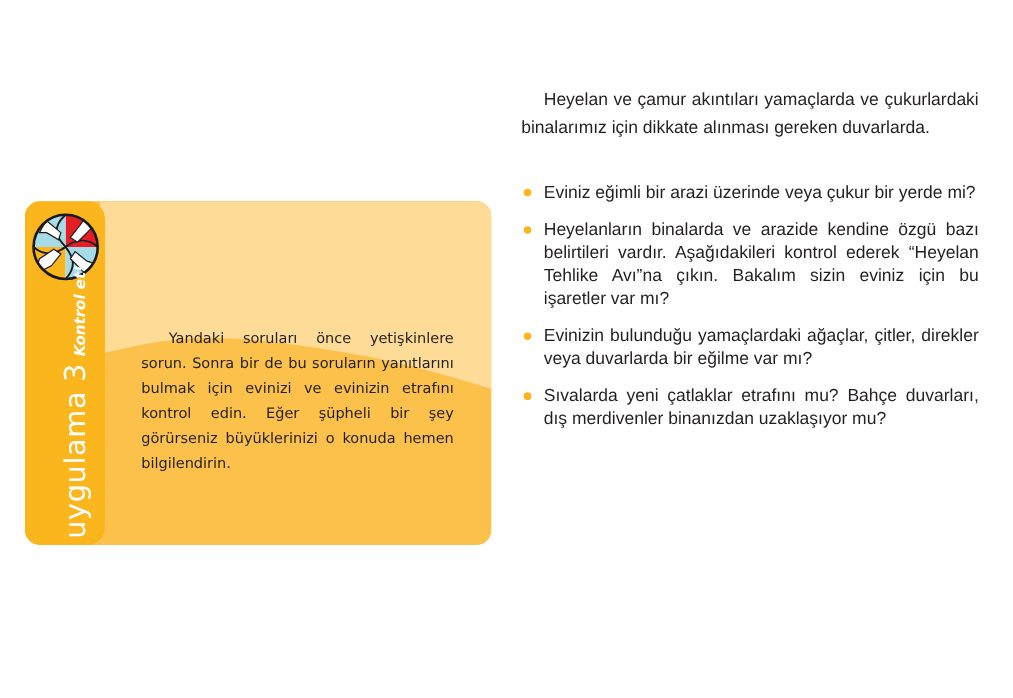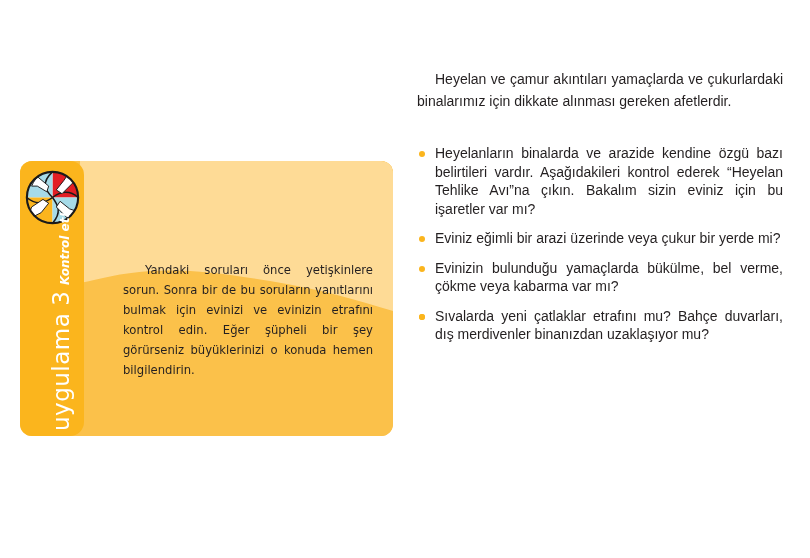--- a/index.html
+++ b/index.html
@@ -69,21 +69,21 @@
     }
     .side-title .sub {
       font-family: "DejaVu Sans", sans-serif;
       font-size: 12px;
       font-style: italic;
       font-weight: bold;
       margin-left: 6px;
     }
     .card-text {
       position: absolute;
-      left: 103px;
+      left: 93px;
       top: 99px;
       width: 250px;
       font-family: "DejaVu Sans", sans-serif;
       font-size: 11.6px;
       line-height: 20px;
       text-align: justify;
       text-indent: 22px;
       color: #231f20;
       margin: 0;
     }
@@ -162,34 +162,34 @@
     </svg>
 
     <div class="side-title">
       <span class="word">uygulama</span><span class="num">3</span><span class="sub">Kontrol et!</span>
     </div>
   </div>
 
   <p class="card-text">Yandaki soruları önce yetişkinlere sorun. Sonra bir de bu soruların yanıtlarını bulmak için evinizi ve evinizin etrafını kontrol edin. Eğer şüpheli bir şey görürseniz büyüklerinizi o konuda hemen bilgilendirin.</p>
 </div>
 
-<p class="intro">Heyelan ve çamur akıntıları yamaçlarda ve çukurlardaki binalarımız için dikkate alınması gereken afetlerdir.</p>
+<p class="intro">Heyelan ve çamur akıntıları yamaçlarda ve çukurlardaki binalarımız için dikkate alınması gereken duvarlarda.</p>
 
 <ul class="checklist">
+  <li>
+    <span class="bullet"></span>
+    <span>Eviniz eğimli bir arazi üzerinde veya çukur bir yerde mi?</span>
+  </li>
   <li>
     <span class="bullet"></span>
     <span>Heyelanların binalarda ve arazide kendine özgü bazı belirtileri vardır. Aşağıdakileri kontrol ederek “Heyelan Tehlike Avı”na çıkın. Bakalım sizin eviniz için bu işaretler var mı?</span>
   </li>
   <li>
     <span class="bullet"></span>
-    <span>Eviniz eğimli bir arazi üzerinde veya çukur bir yerde mi?</span>
-  </li>
-  <li>
-    <span class="bullet"></span>
-    <span>Evinizin bulunduğu yamaçlarda bükülme, bel verme, çökme veya kabarma var mı?</span>
+    <span>Evinizin bulunduğu yamaçlardaki ağaçlar, çitler, direkler veya duvarlarda bir eğilme var mı?</span>
   </li>
   <li>
     <span class="bullet"></span>
   </li>
   <li>
     <span class="bullet"></span>
     <span>Sıvalarda yeni çatlaklar etrafını mu? Bahçe duvarları, dış merdivenler binanızdan uzaklaşıyor mu?</span>
   </li>
 </ul>
 

